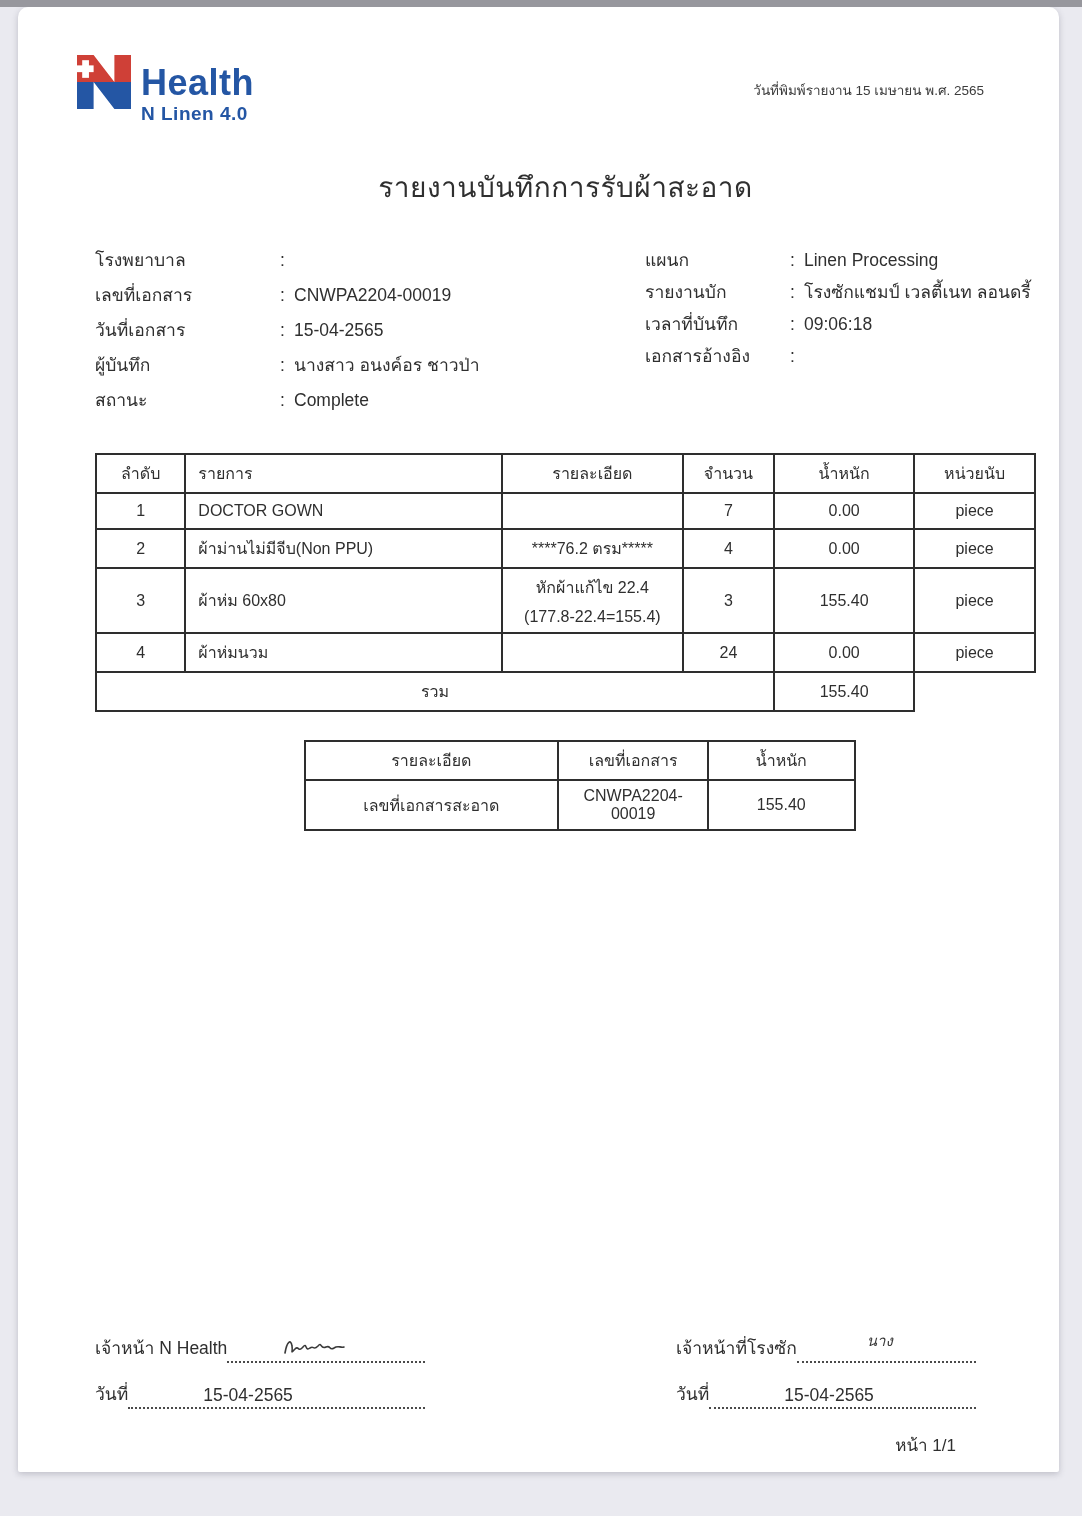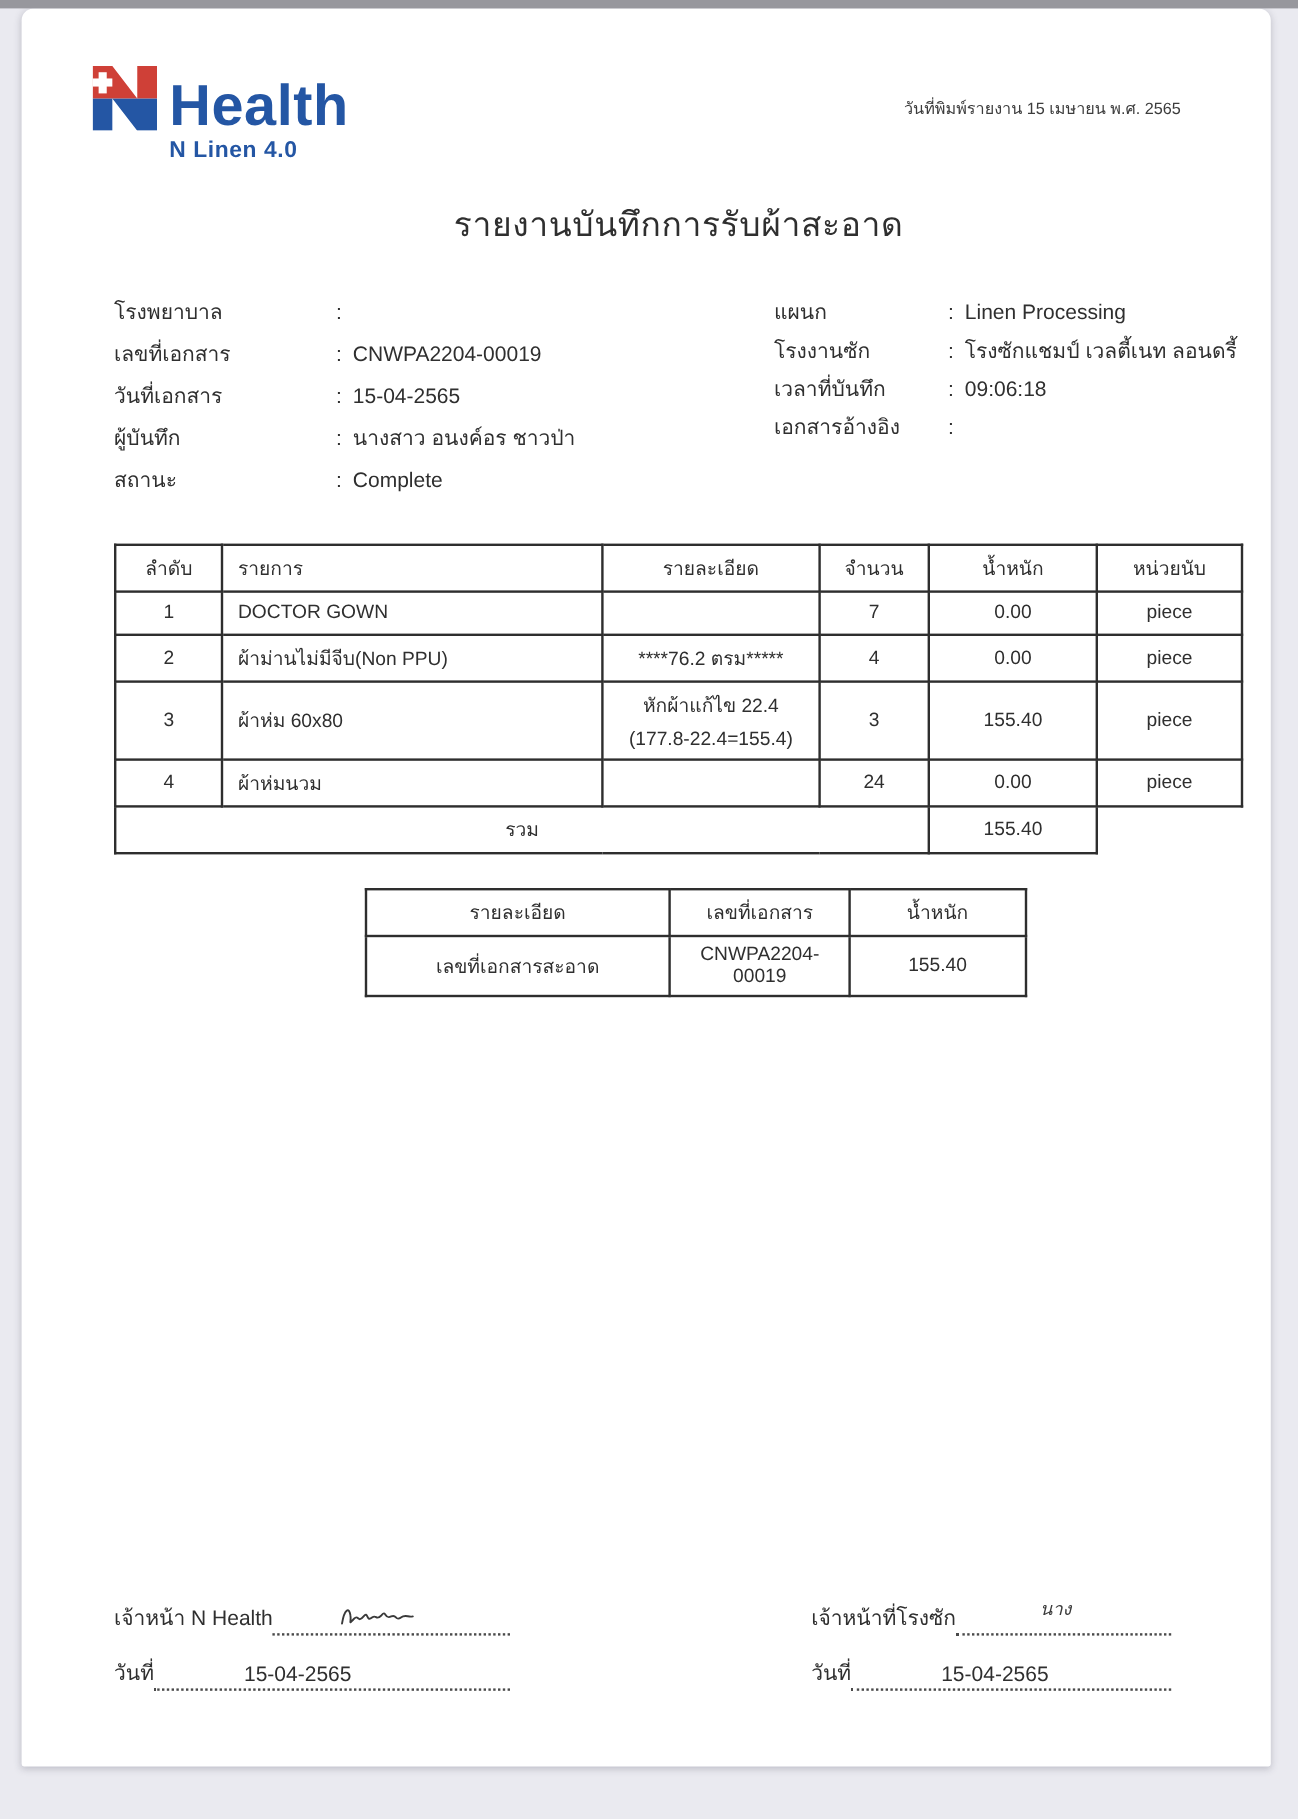--- a/index.html
+++ b/index.html
@@ -23,21 +23,21 @@
     border-radius: 10px 10px 2px 2px;
     box-shadow: 0 2px 6px rgba(60,60,80,0.25);
     padding: 40px 23px 0 77px;
     z-index: 1;
   }
   
   .hdr { position: relative; height: 110px; }
   .logo { position: absolute; left: -18px; top: 8px; display: flex; align-items: flex-start; }
   .logo-mark { width: 54px; height: 54px; margin-right: 10px; }
   .logo-text .brand {
-    font-size: 48px; font-weight: bold; color: #2456a4; letter-spacing: 0.5px; line-height: 1.0;
+    font-size: 36px; font-weight: bold; color: #2456a4; letter-spacing: 0.5px; line-height: 1.0;
     margin-top: 10px;
   }
   .logo-text .sub {
     font-size: 19px; font-weight: bold; color: #2456a4; margin-top: 2px; letter-spacing: 0.5px;
   }
   .print-date {
     position: absolute; right: 52px; top: 32px;
     font-size: 13.5px; color: #3c3c3c;
   }
   
@@ -168,21 +168,21 @@
         <span class="val">Complete</span>
       </div>
     </div>
     <div class="info-col right">
       <div class="info-row">
         <span class="lbl">แผนก</span>
         <span class="col">:</span>
         <span class="val">Linen Processing</span>
       </div>
       <div class="info-row">
-        <span class="lbl">โรงงานซัก</span>
+        <span class="lbl">รายงานบัก</span>
         <span class="col">:</span>
         <span class="val">โรงซักแชมป์ เวลตี้เนท ลอนดรี้</span>
       </div>
       <div class="info-row">
         <span class="lbl">เวลาที่บันทึก</span>
         <span class="col">:</span>
         <span class="val">09:06:18</span>
       </div>
       <div class="info-row">
         <span class="lbl">เอกสารอ้างอิง</span>
@@ -290,14 +290,15 @@
       </div>
       <div class="date-line">
         <span class="lbl">วันที่</span>
         <span class="dotline">
           <span class="date-on-dots">15-04-2565</span>
         </span>
       </div>
     </div>
   </div>
 
+  <div class="page-num">หน้า 1/1</div>
 
 </div>
 
 </body></html>

